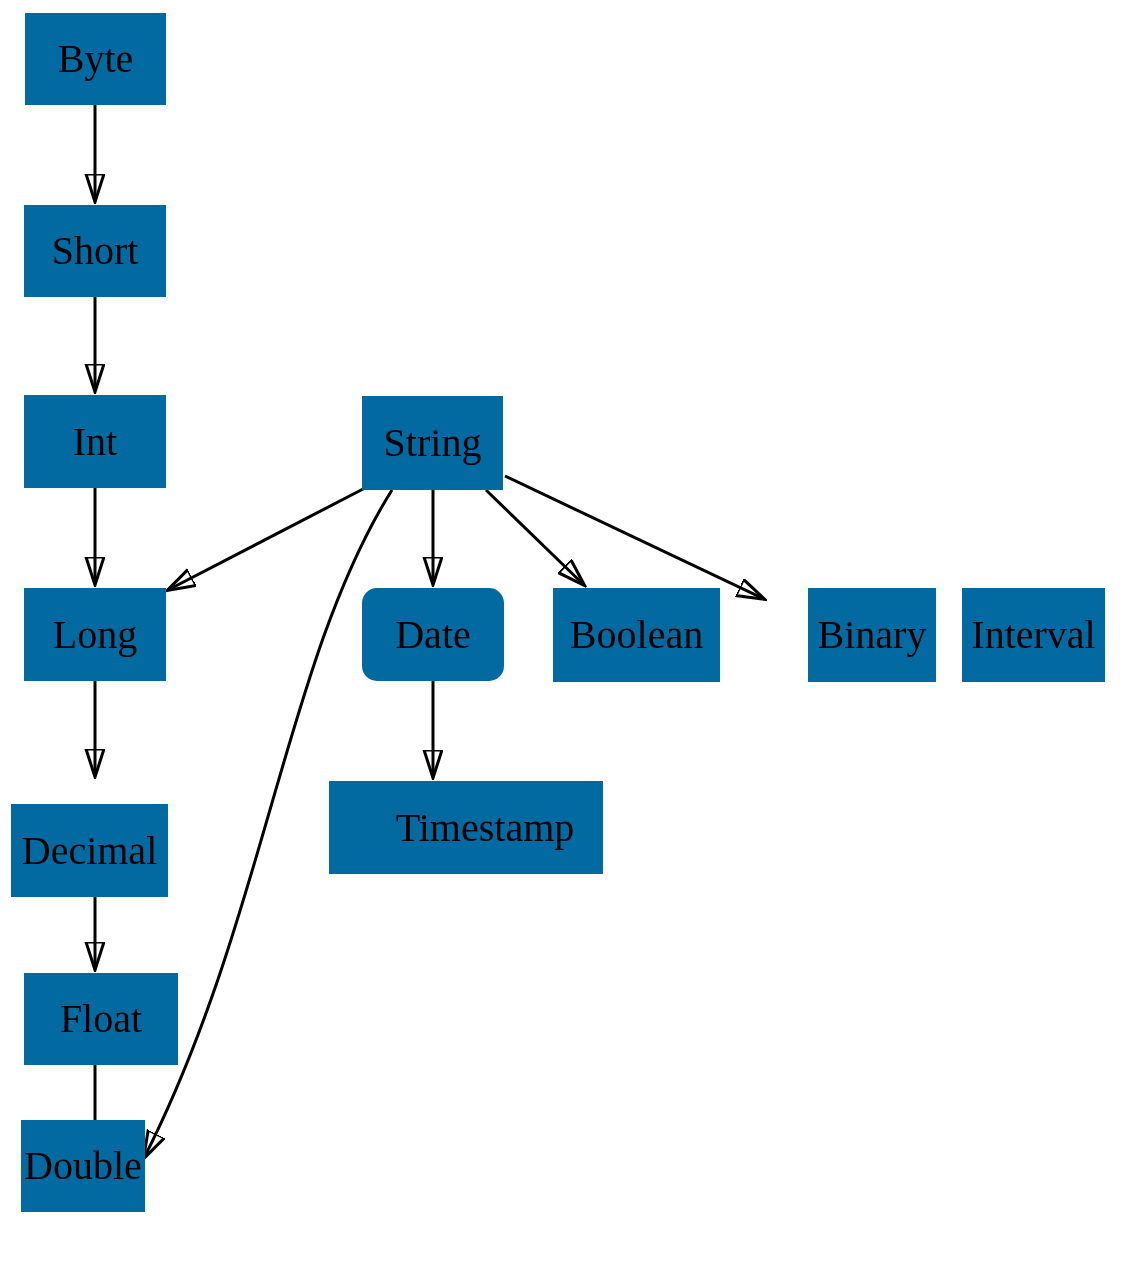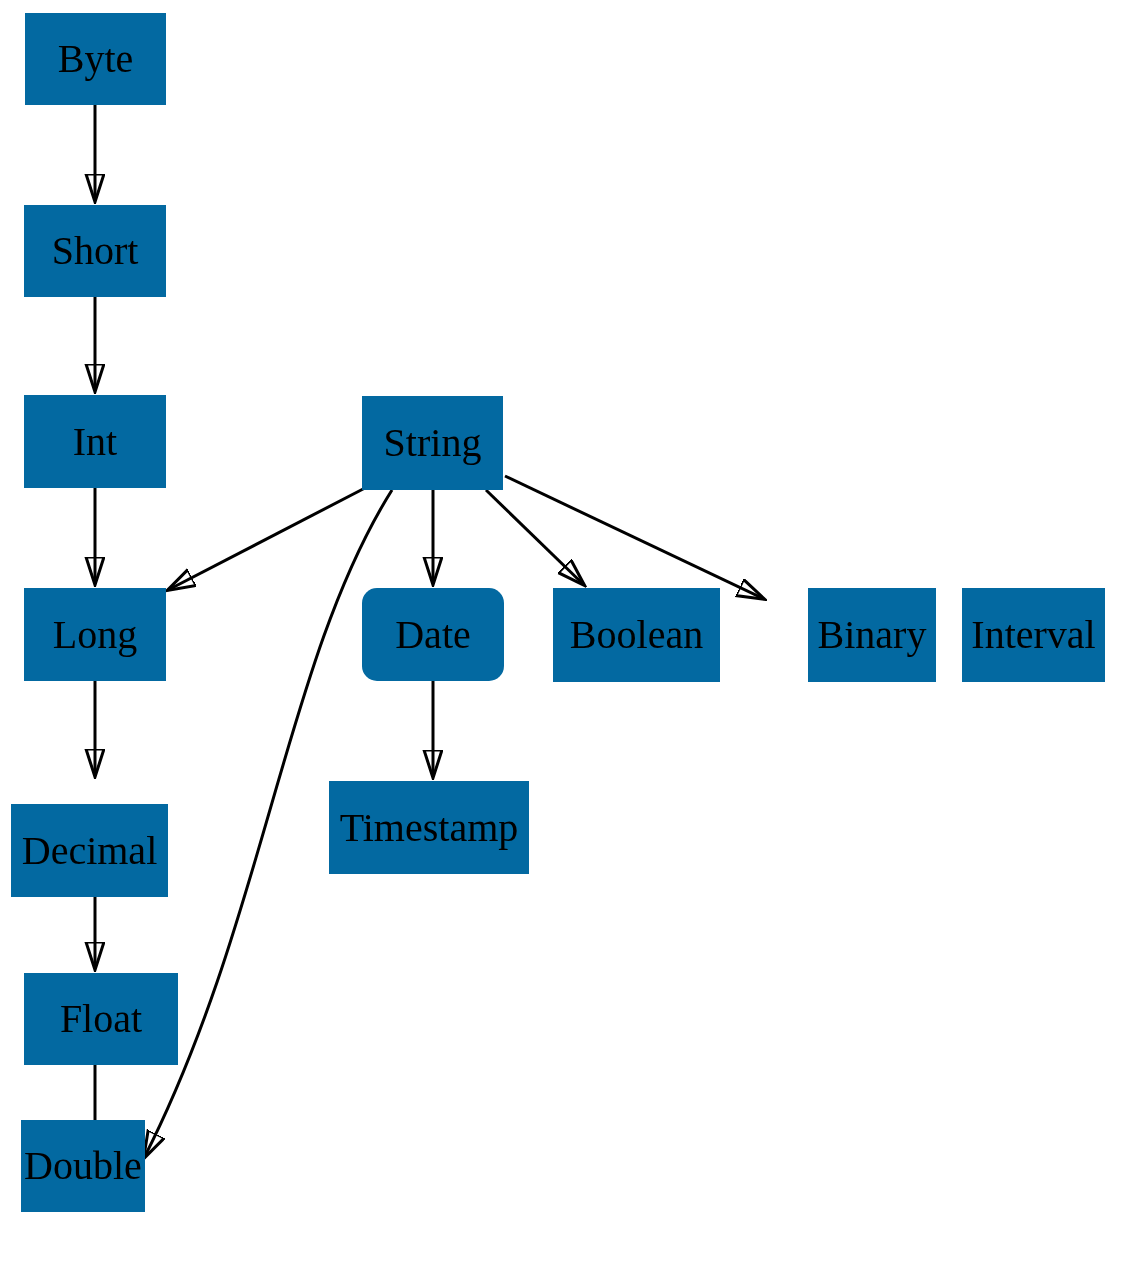--- a/index.html
+++ b/index.html
@@ -78,19 +78,19 @@
   <div class="node" style="left:362px; top:588px;  width:142px; height:93px;border-radius:15px;">Date</div>
 
   <div class="node" style="left:553px; top:588px;  width:167px; height:94px;">Boolean</div>
 
   <div class="node" style="left:768px; top:588px;  width:128px; height:94px;margin-left:40px;">Binary</div>
 
   <div class="node" style="left:962px; top:588px;  width:143px; height:94px;">Interval</div>
 
   <div class="node" style="left:11px;  top:804px;  width:157px; height:93px;">Decimal</div>
 
-  <div class="node" style="left:329px; top:781px;  width:200px; height:93px;">Timestamp</div>
+  <div class="node" style="left:329px; top:781px;  width:236px; height:93px;padding-left:38px;">Timestamp</div>
 
   <div class="node" style="left:24px;  top:973px;  width:154px; height:92px;">Float</div>
 
   <div class="node" style="left:21px;  top:1120px; width:124px; height:92px;">Double</div>
 
 </div>
 
 </body></html>

